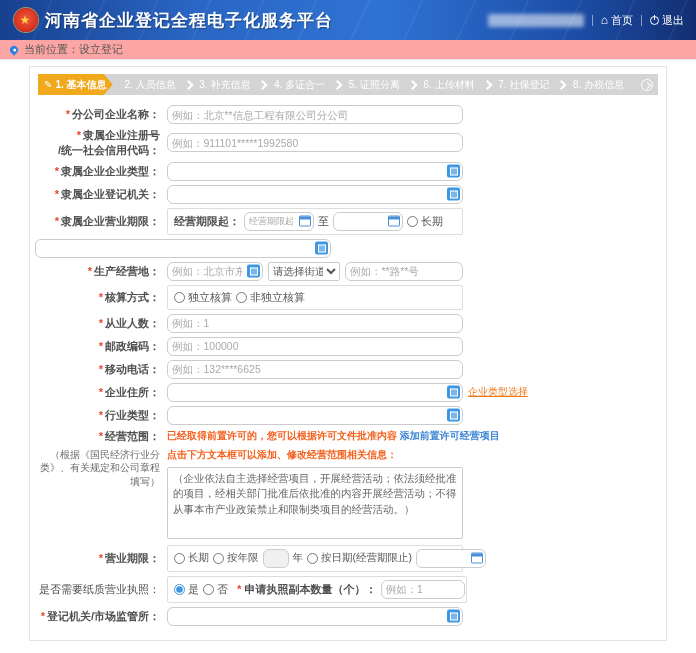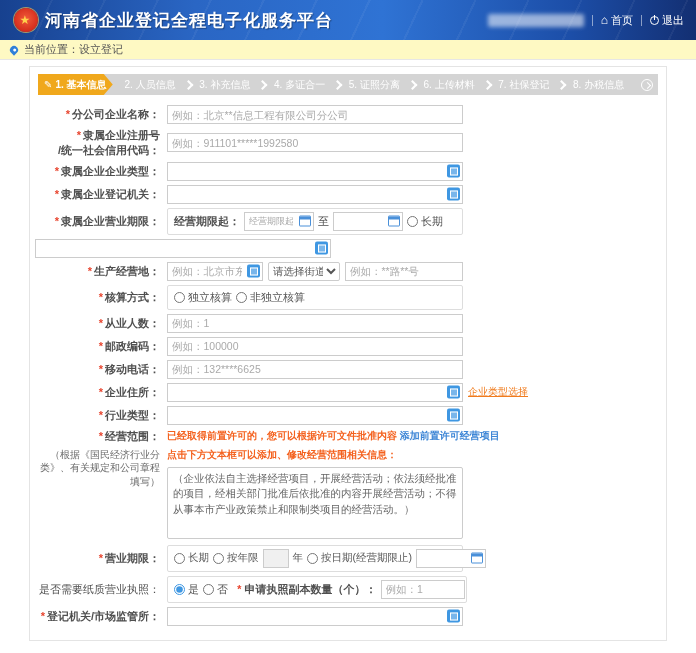--- a/index.html
+++ b/index.html
@@ -19,21 +19,21 @@
   .app-title{color:#fff;font-size:17px;font-weight:bold;letter-spacing:1px;text-shadow:1px 1px 1px rgba(0,0,0,.35);}
   .header-right{display:flex;align-items:center;gap:8px;color:#fff;font-size:11px;}
   .user-redacted{width:96px;height:13px;background:rgba(255,255,255,.55);border-radius:2px;filter:blur(2px);}
   .sep-v{width:1px;height:11px;background:rgba(255,255,255,.5);}
   .nav-link{display:flex;align-items:center;gap:3px;color:#fff;text-decoration:none;cursor:pointer;}
   .home-icon{font-size:12px;line-height:1;}
   .power-icon{width:9px;height:9px;border:1px solid #fff;border-radius:50%;display:inline-block;position:relative;}
   .power-icon::after{content:'';position:absolute;left:3px;top:-2px;width:1px;height:5px;background:#fff;}
 
   
-  .breadcrumb{height:20px;display:flex;align-items:center;padding:0 10px;background:#fef9c3;border-bottom:1px solid #e6e6e6;font-size:11px;color:#555;}
+  .breadcrumb{height:20px;display:flex;align-items:center;padding:0 10px;background:#fca5a5;border-bottom:1px solid #e6e6e6;font-size:11px;color:#555;}
   .pin-icon{width:8px;height:8px;background:#2e7fd9;border-radius:50% 50% 50% 0;transform:rotate(-45deg);display:inline-block;margin-right:6px;position:relative;flex-shrink:0;}
   .pin-icon::after{content:'';position:absolute;width:3px;height:3px;background:#fff;border-radius:50%;top:2.5px;left:2.5px;}
 
   
   .panel{margin:6px 29px 4px;border:1px solid #e4e4e4;padding:5px 5px 10px;}
 
   
   .steps{display:flex;height:21px;background:#d4d4d4;margin:2px 3px 10px;align-items:stretch;}
   .step{flex:1;display:flex;align-items:center;justify-content:center;color:#fff;font-size:10px;position:relative;cursor:pointer;white-space:nowrap;}
   .step.active{background:#f0a81c;clip-path:polygon(0 0, calc(100% - 9px) 0, 100% 50%, calc(100% - 9px) 100%, 0 100%);font-weight:bold;}
@@ -44,21 +44,21 @@
   .circle-chev::after{content:'';position:absolute;left:2.5px;top:3.5px;width:4px;height:4px;border-top:1.5px solid #fff;border-right:1.5px solid #fff;transform:rotate(45deg);}
 
   
   .form{font-size:11px;}
   .form-row{display:flex;align-items:center;margin-bottom:4px;min-height:19px;}
   .form-row.top{align-items:flex-start;}
   .label{width:132px;text-align:right;padding-right:7px;font-weight:bold;color:#4f4f4f;flex-shrink:0;line-height:1.35;}
   .label .sub{display:block;font-weight:normal;color:#6b6b6b;font-size:10px;margin-top:4px;}
   .star{color:#e8442e;margin-right:2px;font-weight:bold;}
   .ctl{flex:1;display:flex;align-items:center;gap:5px;}
-  .txt{height:19px;border:1px solid #ccc;border-radius:0;font-size:10.5px;padding:0 4px;color:#444;font-family:inherit;outline:none;background:#fff;}
+  .txt{height:19px;border:1px solid #ccc;border-radius:6px;font-size:10.5px;padding:0 4px;color:#444;font-family:inherit;outline:none;background:#fff;}
   .txt::placeholder{color:#aaa;}
   .w-full{width:296px;}
   .input-wrap{position:relative;display:inline-flex;align-items:center;}
   .pad-icon{padding-right:20px;}
   .picker-btn{width:13px;height:13px;background:#3f97e2;border-radius:2px;position:absolute;right:3px;top:50%;transform:translateY(-50%);cursor:pointer;display:flex;align-items:center;justify-content:center;}
   .picker-btn::before{content:'';width:6px;height:6px;border:1px solid #fff;background:rgba(255,255,255,.3);}
   .cal-icon{width:12px;height:11px;border:1px solid #4a90d9;border-radius:1px;position:absolute;right:3px;top:50%;transform:translateY(-50%);background:#fff;cursor:pointer;}
   .cal-icon::before{content:'';position:absolute;top:0;left:0;right:0;height:3px;background:#4a90d9;}
   .group-box{border:1px solid #ddd;border-radius:2px;padding:3px 6px;display:flex;align-items:center;gap:4px;width:296px;min-height:25px;}
   .group-box.wide{width:300px;}

